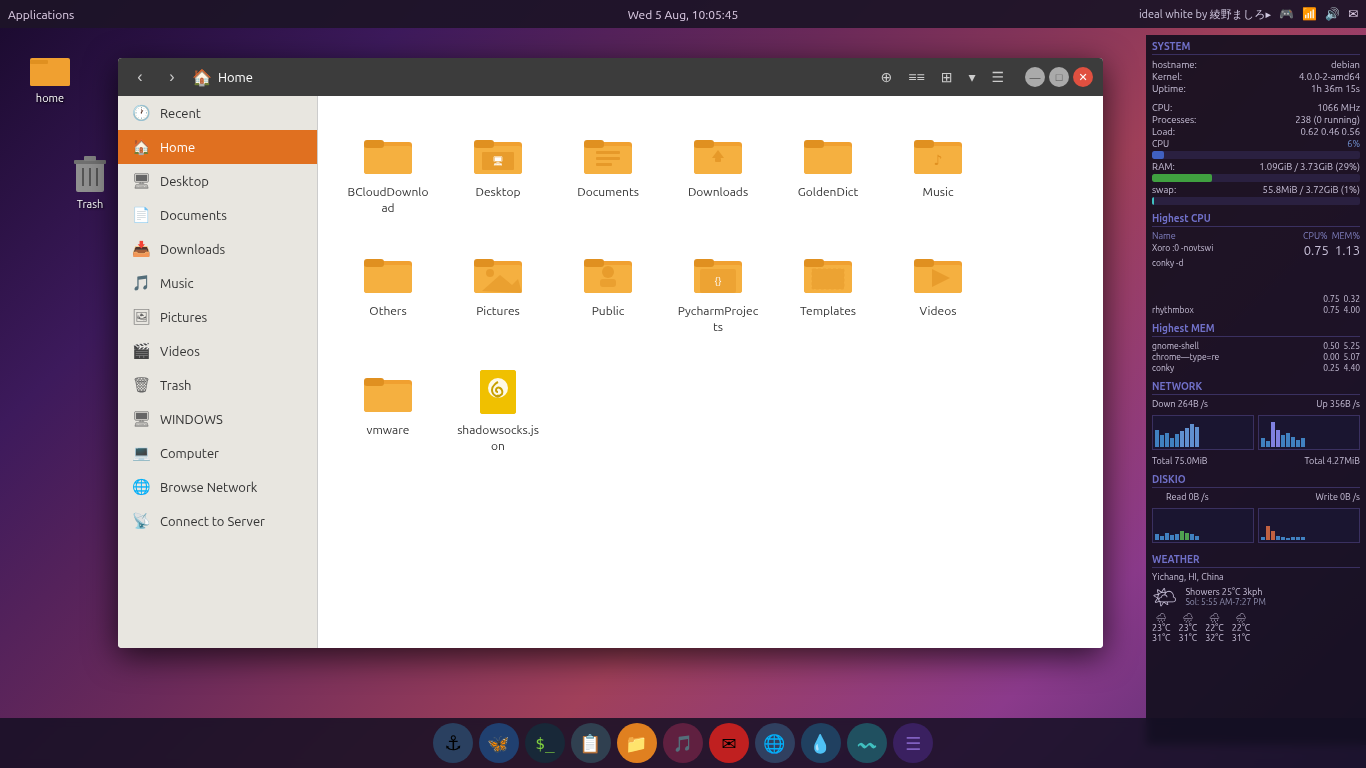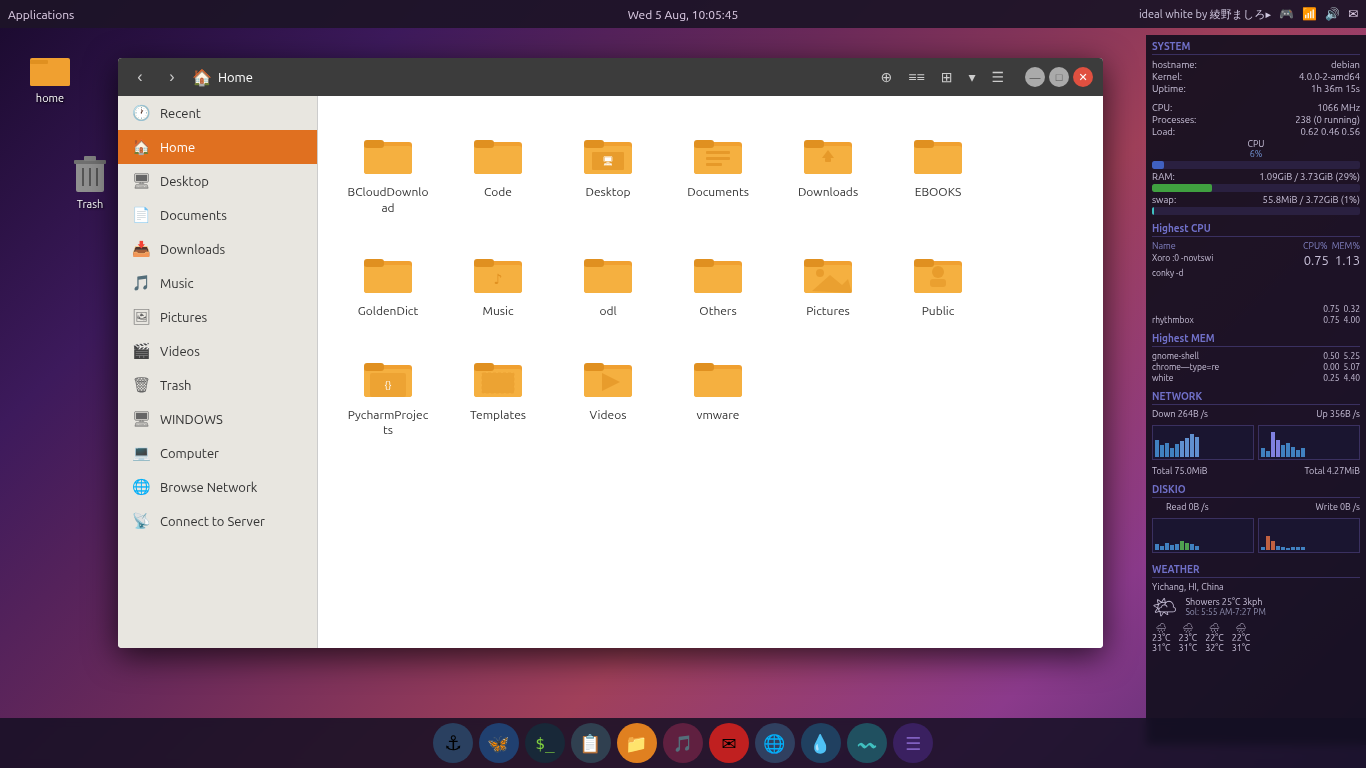--- a/index.html
+++ b/index.html
@@ -467,30 +467,20 @@
           <div class="file-icon">
             <svg class="folder-icon" viewBox="0 0 52 48">
                 <rect x="2" y="14" width="48" height="32" rx="3" fill="#f0a030"></rect>
                 <rect x="2" y="18" width="48" height="28" rx="3" fill="#f5b040"></rect>
                 <rect x="2" y="12" width="20" height="8" rx="3" fill="#e09020"></rect>
               </svg>
           </div>
           <div class="file-label">BCloudDownload</div>
         </div>
 
-        <div class="file-item">
-          <div class="file-icon">
-            <svg class="folder-icon" viewBox="0 0 52 48">
-                <rect x="2" y="14" width="48" height="32" rx="3" fill="#f0a030"></rect>
-                <rect x="2" y="18" width="48" height="28" rx="3" fill="#f5b040"></rect>
-                <rect x="2" y="12" width="20" height="8" rx="3" fill="#e09020"></rect>
-              </svg>
-          </div>
-          <div class="file-label">Code</div>
-        </div>
 
         <div class="file-item">
           <div class="file-icon">
             <svg class="folder-icon" viewBox="0 0 52 48">
                 <rect x="2" y="14" width="48" height="32" rx="3" fill="#f0a030"></rect>
                 <rect x="2" y="18" width="48" height="28" rx="3" fill="#f5b040"></rect>
                 <rect x="2" y="12" width="20" height="8" rx="3" fill="#e09020"></rect>
                 <rect x="10" y="24" width="32" height="18" rx="1" fill="#e09020" opacity="0.6"></rect>
                 <text x="26" y="36" font-size="9" text-anchor="middle" fill="#fff">🖥</text>
               </svg>
@@ -518,30 +508,20 @@
                 <rect x="2" y="14" width="48" height="32" rx="3" fill="#f0a030"></rect>
                 <rect x="2" y="18" width="48" height="28" rx="3" fill="#f5b040"></rect>
                 <rect x="2" y="12" width="20" height="8" rx="3" fill="#e09020"></rect>
                 <polygon points="26,22 32,30 20,30" fill="#e09020" opacity="0.7"></polygon>
                 <rect x="23" y="30" width="6" height="4" rx="1" fill="#e09020" opacity="0.7"></rect>
               </svg>
           </div>
           <div class="file-label">Downloads</div>
         </div>
 
-        <div class="file-item">
-          <div class="file-icon">
-            <svg class="folder-icon" viewBox="0 0 52 48">
-                <rect x="2" y="14" width="48" height="32" rx="3" fill="#f0a030"></rect>
-                <rect x="2" y="18" width="48" height="28" rx="3" fill="#f5b040"></rect>
-                <rect x="2" y="12" width="20" height="8" rx="3" fill="#e09020"></rect>
-              </svg>
-          </div>
-          <div class="file-label">EBOOKS</div>
-        </div>
 
         <div class="file-item">
           <div class="file-icon">
             <svg class="folder-icon" viewBox="0 0 52 48">
                 <rect x="2" y="14" width="48" height="32" rx="3" fill="#f0a030"></rect>
                 <rect x="2" y="18" width="48" height="28" rx="3" fill="#f5b040"></rect>
                 <rect x="2" y="12" width="20" height="8" rx="3" fill="#e09020"></rect>
               </svg>
           </div>
           <div class="file-label">GoldenDict</div>
@@ -552,30 +532,20 @@
             <svg class="folder-icon" viewBox="0 0 52 48">
                 <rect x="2" y="14" width="48" height="32" rx="3" fill="#f0a030"></rect>
                 <rect x="2" y="18" width="48" height="28" rx="3" fill="#f5b040"></rect>
                 <rect x="2" y="12" width="20" height="8" rx="3" fill="#e09020"></rect>
                 <text x="26" y="37" font-size="14" text-anchor="middle" fill="#e09020">♪</text>
               </svg>
           </div>
           <div class="file-label">Music</div>
         </div>
 
-        <div class="file-item">
-          <div class="file-icon">
-            <svg class="folder-icon" viewBox="0 0 52 48">
-                <rect x="2" y="14" width="48" height="32" rx="3" fill="#f0a030"></rect>
-                <rect x="2" y="18" width="48" height="28" rx="3" fill="#f5b040"></rect>
-                <rect x="2" y="12" width="20" height="8" rx="3" fill="#e09020"></rect>
-              </svg>
-          </div>
-          <div class="file-label">odl</div>
-        </div>
 
         <div class="file-item">
           <div class="file-icon">
             <svg class="folder-icon" viewBox="0 0 52 48">
                 <rect x="2" y="14" width="48" height="32" rx="3" fill="#f0a030"></rect>
                 <rect x="2" y="18" width="48" height="28" rx="3" fill="#f5b040"></rect>
                 <rect x="2" y="12" width="20" height="8" rx="3" fill="#e09020"></rect>
               </svg>
           </div>
           <div class="file-label">Others</div>
@@ -649,20 +619,32 @@
             <svg class="folder-icon" viewBox="0 0 52 48">
                 <rect x="2" y="14" width="48" height="32" rx="3" fill="#f0a030"></rect>
                 <rect x="2" y="18" width="48" height="28" rx="3" fill="#f5b040"></rect>
                 <rect x="2" y="12" width="20" height="8" rx="3" fill="#e09020"></rect>
               </svg>
           </div>
           <div class="file-label">vmware</div>
         </div>
 
 
+        <div class="file-item">
+          <div class="file-icon">
+            <svg class="folder-icon" viewBox="0 0 52 48">
+              <rect x="8" y="4" width="36" height="44" rx="3" fill="#e0b000"></rect>
+              <rect x="8" y="4" width="36" height="44" rx="3" fill="#f0c000"></rect>
+              <circle cx="26" cy="22" r="10" fill="white" opacity="0.9"></circle>
+              <path d="M26 16 C26 16 20 19 20 24 C20 27 22 29 24 30 C26 31 28 30 30 28 C31 26 30 23 28 22 C26 21 24 22 24 24 C24 25.5 25 26 26 26" stroke="#c8a000" stroke-width="2" fill="none"></path>
+              <circle cx="26" cy="30" r="1.5" fill="#c8a000"></circle>
+            </svg>
+          </div>
+          <div class="file-label">shadowsocks.json</div>
+        </div>
 
       </div>
     </div>
   </div>
 </div>
 
 <div class="sysmon">
   <div class="sysmon-section">
     <div class="sysmon-title">SYSTEM</div>
     <div class="sysmon-row">
@@ -685,21 +667,21 @@
       <span>1066 MHz</span>
     </div>
     <div class="sysmon-row">
       <span>Processes:</span>
       <span>238 (0 running)</span>
     </div>
     <div class="sysmon-row">
       <span>Load:</span>
       <span>0.62 0.46 0.56</span>
     </div>
-    <div style="display:flex;justify-content:space-between;align-items:center;margin:2px 0;flex-direction:column;">
+    <div style="display:flex;justify-content:space-between;align-items:center;margin:2px 0;">
       <span style="font-size:9px;">CPU</span>
       <span style="color:#7090d0;font-size:9px;">6%</span>
     </div>
     <div class="sysmon-bar-container">
       <div class="sysmon-bar" style="width:6%;"></div>
     </div>
     <div class="sysmon-row">
       <span>RAM:</span>
       <span>1.09GiB / 3.73GiB (29%)</span>
     </div>
@@ -739,21 +721,21 @@
     <div class="sysmon-title">Highest MEM</div>
     <div class="sysmon-row">
       <span style="font-size:8.5px;">gnome-shell</span>
       <span style="font-size:8.5px;">0.50&nbsp;&nbsp;5.25</span>
     </div>
     <div class="sysmon-row">
       <span style="font-size:8.5px;">chrome—type=re</span>
       <span style="font-size:8.5px;">0.00&nbsp;&nbsp;5.07</span>
     </div>
     <div class="sysmon-row">
-      <span style="font-size:8.5px;">white</span>
+      <span style="font-size:8.5px;">conky</span>
       <span style="font-size:8.5px;">0.25&nbsp;&nbsp;4.40</span>
     </div>
   </div>
 
   <div class="sysmon-section">
     <div class="sysmon-title">NETWORK</div>
     <div style="display:flex;justify-content:space-between;font-size:9px;">
       <span>Down 264B /s</span>
       <span>Up 356B /s</span>
     </div>

